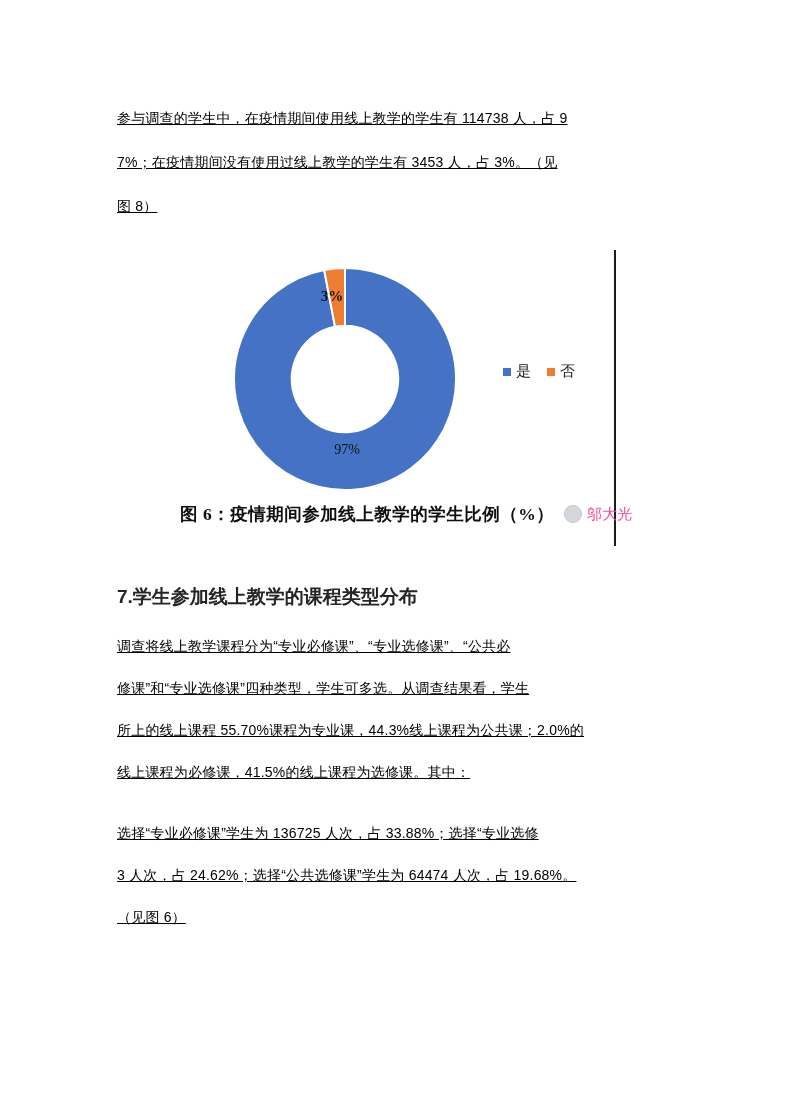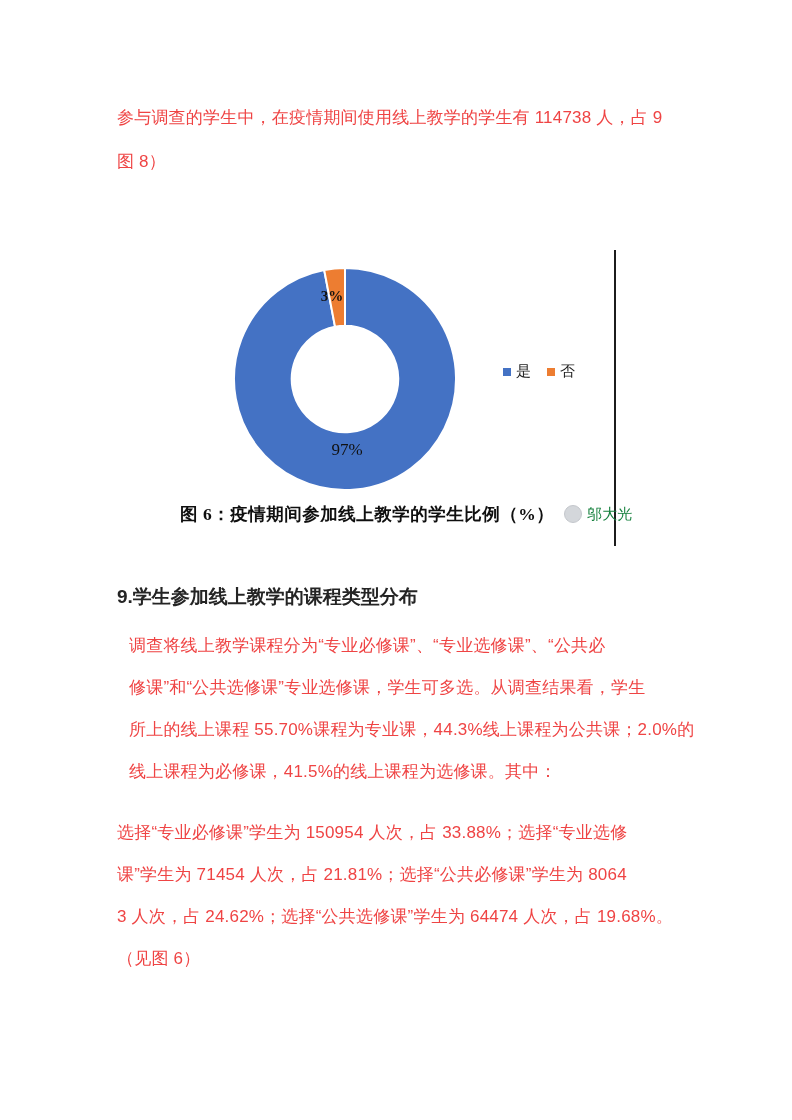--- a/index.html
+++ b/index.html
@@ -6,41 +6,42 @@
   body{
     width:792px;height:1120px;background:#ffffff;
     font-family:"Liberation Sans","DejaVu Sans",sans-serif;
     color:#3a3a3a;overflow:hidden;
   }
   .page{position:relative;width:792px;height:1120px;background:#ffffff;}
 
   
   .para{position:absolute;left:117px;}
   .para .line{
-    font-size:17px;line-height:44px;white-space:nowrap;color:#ef4444;
+    font-size:14px;line-height:44px;white-space:nowrap;color:#000000;
     letter-spacing:0.2px;
+    text-decoration:underline;
   }
   .para.tight .line{line-height:42px;}
 
   .heading{
     position:absolute;left:117px;top:584px;
     font-size:19px;font-weight:bold;color:#242424;white-space:nowrap;
   }
 
   
   .figure{
     position:absolute;left:178px;top:250px;width:436px;height:296px;
     background:#ffffff;border-right:2px solid #1c1c1c;
   }
   .donut{position:absolute;left:54px;top:16px;}
   .slice-label{
     position:absolute;transform:translate(-50%,-50%);
     font-family:"Liberation Serif","DejaVu Serif",serif;color:#111;
   }
-  .slice-label.big{left:169px;top:200px;font-size:17px;}
+  .slice-label.big{left:169px;top:200px;font-size:14px;}
   .slice-label.small{left:154px;top:46px;font-size:15px;font-weight:bold;}
 
   .legend{
     position:absolute;left:325px;top:112px;display:flex;align-items:center;
     font-size:15px;color:#222;
   }
   .legend-item{display:flex;align-items:center;}
   .legend-item + .legend-item{margin-left:16px;}
   .legend .sq{width:8px;height:8px;display:inline-block;margin-right:5px;}
 
@@ -50,29 +51,30 @@
   }
   .caption{
     font-family:"Liberation Serif","DejaVu Serif",serif;
     font-weight:bold;font-size:17.5px;color:#0f0f0f;letter-spacing:0.5px;
   }
   .watermark{display:flex;align-items:center;margin-left:10px;color:#a9adb3;}
   .wm-icon{
     width:16px;height:16px;border-radius:50%;
     background:#d4d7db;border:1px solid #c4c7cc;margin-right:5px;
   }
-  .wm-text{font-size:15px;color:#15803d;}
+  .wm-text{font-size:15px;color:#ec4899;}
 </style>
 </head>
 <body>
 
 <div class="page">
 
   <div class="para" style="top:96px;">
     <div class="line">参与调查的学生中，在疫情期间使用线上教学的学生有 114738 人，占 9</div>
+    <div class="line">7%；在疫情期间没有使用过线上教学的学生有 3453 人，占 3%。（见</div>
     <div class="line">图 8）</div>
   </div>
 
   <div class="figure">
     <svg class="donut" width="226" height="226" viewBox="0 0 226 226">
         <path d="M113.00,2.00 A111,111 0 1 1 92.20,3.97 L103.02,60.66 A53.28,53.28 0 1 0 113.00,59.72 Z" fill="#4472C4" stroke="#ffffff" stroke-width="2"></path>
         <path d="M92.20,3.97 A111,111 0 0 1 113.00,2.00 L113.00,59.72 A53.28,53.28 0 0 0 103.02,60.66 Z" fill="#ED7D31" stroke="#ffffff" stroke-width="2"></path>
       </svg>
 
     <div class="slice-label big">97%</div>
@@ -91,29 +93,28 @@
 
     <div class="caption-row">
       <span class="caption">图 6：疫情期间参加线上教学的学生比例（%）</span>
       <span class="watermark">
         <span class="wm-icon"></span>
         <span class="wm-text">邬大光</span>
       </span>
     </div>
   </div>
 
-  <div class="heading">9.学生参加线上教学的课程类型分布</div>
+  <div class="heading">7.学生参加线上教学的课程类型分布</div>
 
-  <div class="para tight" style="top:625px;margin-left:12px;">
+  <div class="para tight" style="top:625px;">
     <div class="line">调查将线上教学课程分为“专业必修课”、“专业选修课”、“公共必</div>
-    <div class="line">修课”和“公共选修课”专业选修课，学生可多选。从调查结果看，学生</div>
+    <div class="line">修课”和“专业选修课”四种类型，学生可多选。从调查结果看，学生</div>
     <div class="line">所上的线上课程 55.70%课程为专业课，44.3%线上课程为公共课；2.0%的</div>
     <div class="line">线上课程为必修课，41.5%的线上课程为选修课。其中：</div>
   </div>
 
   <div class="para tight" style="top:812px;">
-    <div class="line">选择“专业必修课”学生为 150954 人次，占 33.88%；选择“专业选修</div>
-    <div class="line">课”学生为 71454 人次，占 21.81%；选择“公共必修课”学生为 8064</div>
+    <div class="line">选择“专业必修课”学生为 136725 人次，占 33.88%；选择“专业选修</div>
     <div class="line">3 人次，占 24.62%；选择“公共选修课”学生为 64474 人次，占 19.68%。</div>
     <div class="line">（见图 6）</div>
   </div>
 
 </div>
 
 </body></html>

